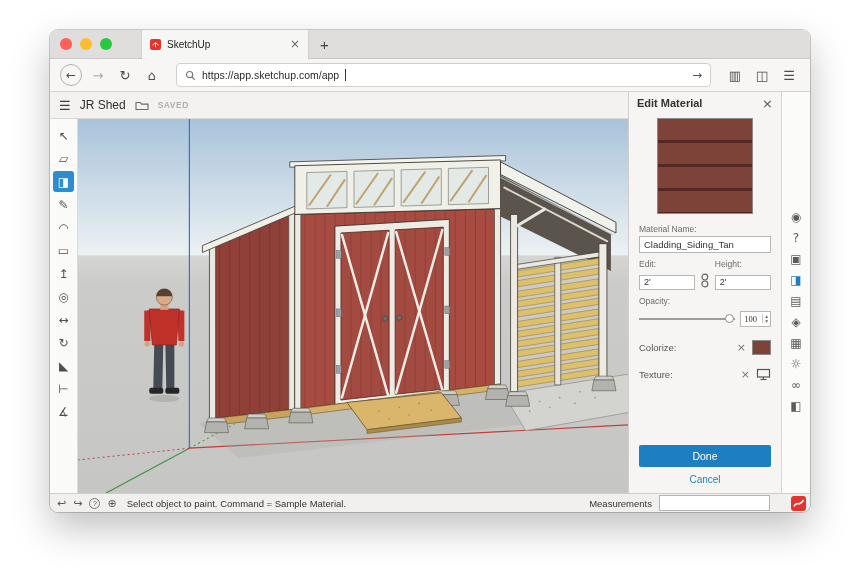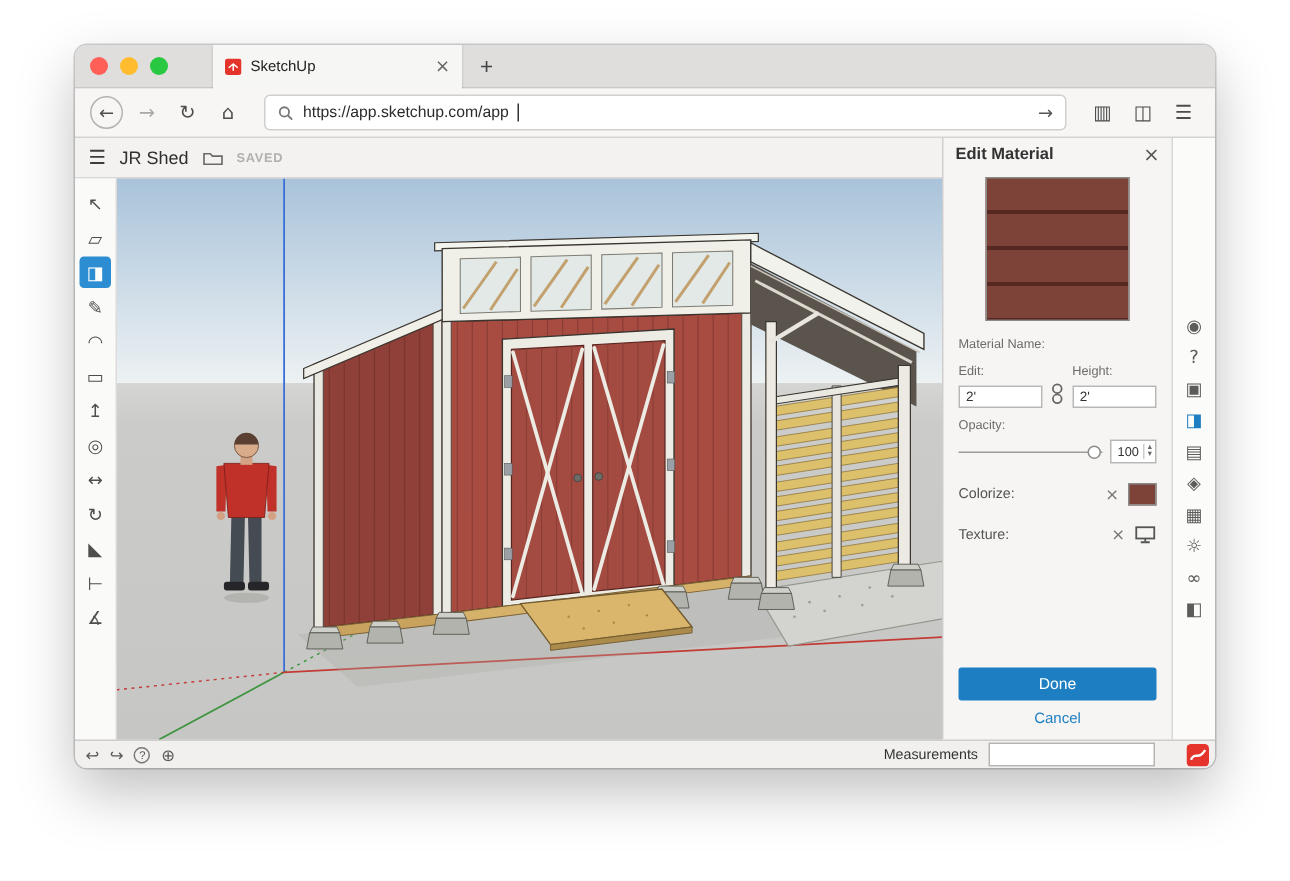--- a/index.html
+++ b/index.html
@@ -67,21 +67,21 @@
   .dims-row{display:flex;align-items:flex-end;gap:5px;}
   .dim-col{width:58px;}
   .dim-input{height:15px;font-size:9px;}
   .link-icon{margin-bottom:1px;}
   .opacity-row{display:flex;align-items:center;gap:5px;margin-top:3px;}
   .slider{flex:1;height:10px;position:relative;}
   .slider .track{position:absolute;left:0;right:0;top:4.5px;height:1.5px;background:#9c9c9a;}
   .slider .knob{position:absolute;right:1px;top:.5px;width:9px;height:9px;border-radius:50%;
                 background:#fff;border:1px solid #8c8c8a;box-sizing:border-box;}
   .spin{display:flex;align-items:center;border:1px solid #b8b7b5;background:#fff;height:14px;}
-  .spin .val{font-size:8.5px;padding:0 3px;color:#333;min-width:15px;text-align:right;}
+  .spin .val{font-size:8.5px;padding:0 3px;color:#333;min-width:15px;font-family:Liberation Serif, serif;}
   .spin .arrows{display:flex;flex-direction:column;border-left:1px solid #ccc;}
   .spin .arrows span{font-size:5.5px;line-height:4.6px;color:#666;padding:0 2px;}
   .prop-row{display:flex;align-items:center;margin-top:13px;}
   .prop-label{font-size:9.5px;color:#555;}
   .prop-clear{margin-left:auto;color:#777;font-size:11px;}
   .swatch{width:17px;height:13px;border:1px solid #8a8a86;margin-left:6px;}
   .tex-icon{margin-left:6px;display:flex;}
   .panel-footer{margin-top:auto;}
   .done-btn{height:22px;color:#fff;font-size:10.5px;display:flex;align-items:center;
             justify-content:center;border-radius:2px;}
@@ -354,20 +354,21 @@
     <div class="panel">
       <div class="panel-head">
         <span class="panel-title">Edit Material</span>
         <span class="panel-close icon">×</span>
       </div>
       <div class="panel-body">
         <div class="preview" style="background-color: rgb(125, 66, 56);">
           <div class="stripes"></div>
         </div>
         <div class="small-label">Material Name:</div>
+        <input class="text-input" type="text" value="Cladding_Siding_Tan" style="">
         <div class="dims-row">
           <div class="dim-col">
             <div class="small-label">Edit:</div>
             <input class="text-input dim-input" type="text" value="2'" style="">
           </div>
           <svg class="link-icon" width="10" height="17" viewBox="0 0 10 17">
             <circle cx="5" cy="5" r="3" stroke="#666" stroke-width="1.2" fill="none"></circle>
             <circle cx="5" cy="12" r="3" stroke="#666" stroke-width="1.2" fill="none"></circle>
           </svg>
           <div class="dim-col">
@@ -424,20 +425,21 @@
       <div class="strip-icon icon">∞</div>
       <div class="strip-icon icon">◧</div>
     </div>
   </div>
 
   <div class="statusbar">
     <span class="status-icon icon">↩</span>
     <span class="status-icon icon">↪</span>
     <span class="help-circle">?</span>
     <span class="status-icon icon">⊕</span>
+    <span class="hint">Select object to paint. Command = Sample Material.</span>
     <span class="meas-label">Measurements</span>
     <input class="meas-input" type="text" style="">
     <span class="logo">
       <svg width="15" height="15" viewBox="0 0 15 15">
         <rect x="0" y="0" width="15" height="15" rx="3" style="fill: rgb(228, 52, 44);"></rect>
         <path d="M3,10.5 C5.5,4.5 8,11.5 12.5,4" stroke="#fff" stroke-width="1.6" fill="none"></path>
       </svg>
     </span>
   </div>
 </div>

